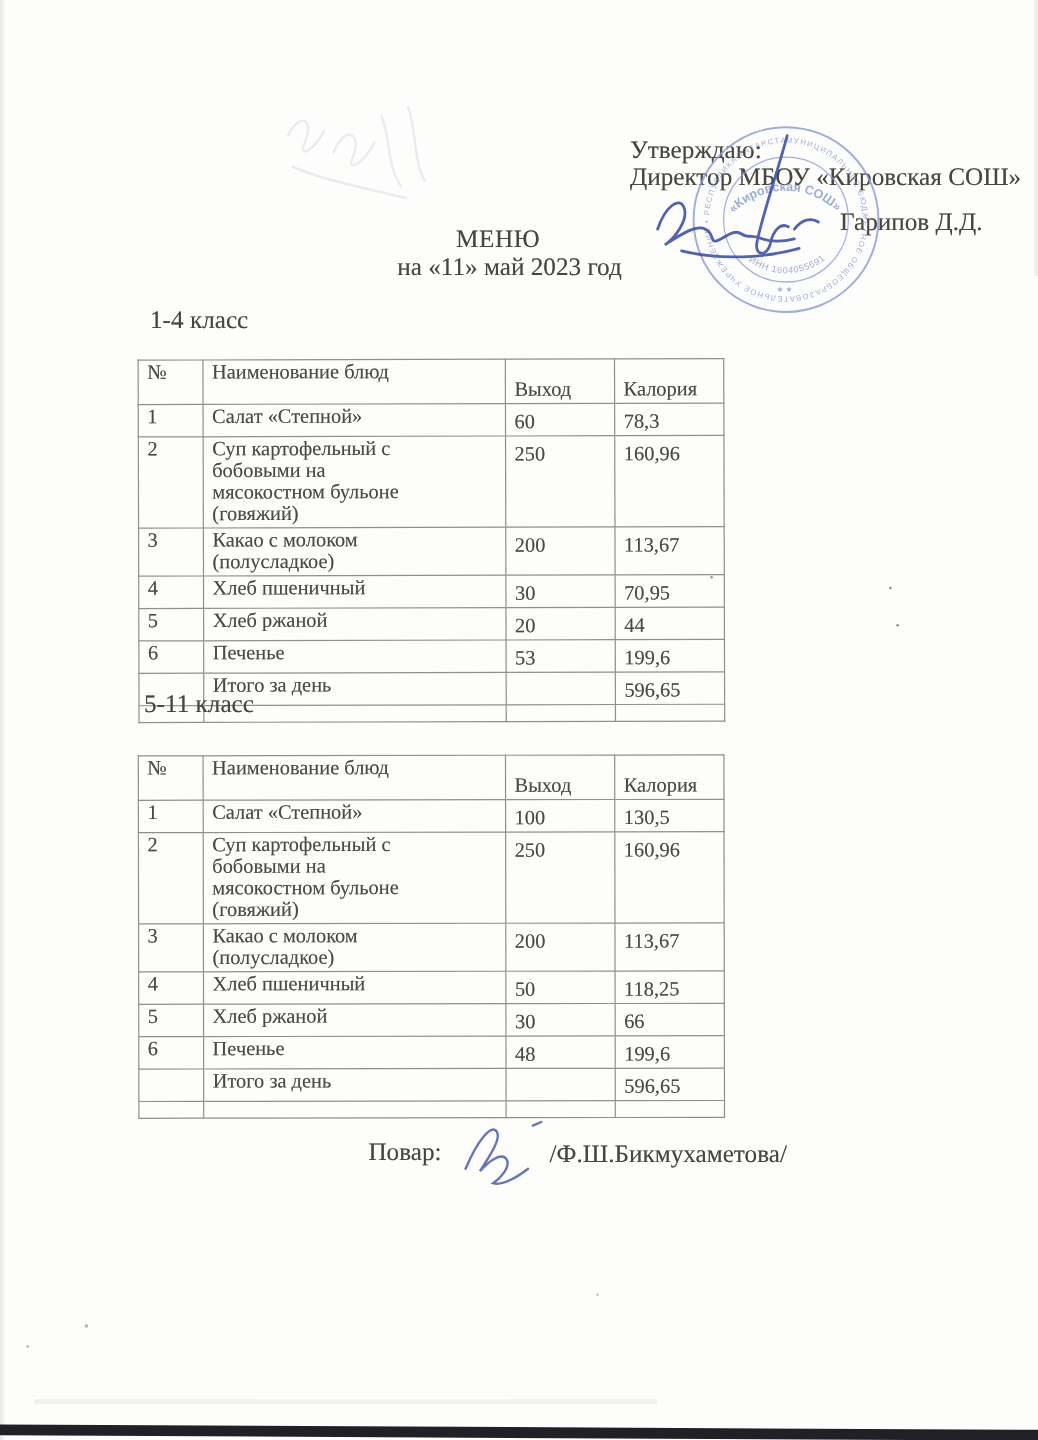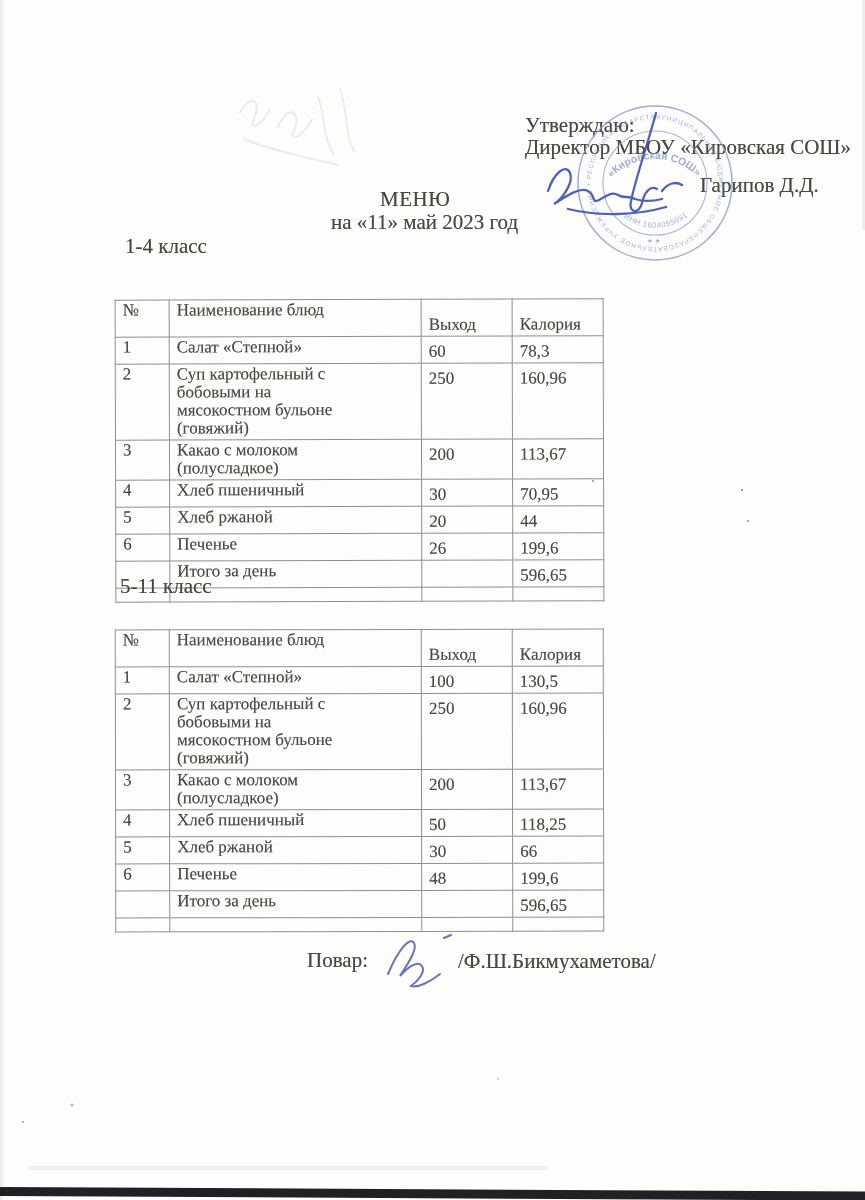--- a/index.html
+++ b/index.html
@@ -12,21 +12,21 @@
   .abs{position:absolute;}
   .txt{font-size:21px; line-height:21px; white-space:nowrap;
        text-shadow:0 0 .5px rgba(80,80,75,.55);}
   
   .approval{left:525px; top:115px;}
   .approval div{margin-bottom:1px;}
   .approver{left:700px; top:175px;}
   
   .doc-title{left:380px; top:189px; letter-spacing:.5px;text-align:center;}
   .doc-date{left:331px; top:212px;}
-  .class-heading-1{left:125px; top:236px;}
+  .class-heading-1{left:125px; top:256px;}
   .class-heading-2{left:120px; top:576px;}
   
   .tablewrap-1{left:115px; top:299px; transform:rotate(-.15deg);}
   .tablewrap-2{left:115px; top:629px; transform:rotate(-.1deg);}
   .menu-table{border-collapse:collapse; table-layout:fixed; width:432px;
     font-size:17px; line-height:18px; color:#4a4a44;
     text-shadow:0 0 .5px rgba(80,80,75,.5);}
   .menu-table th,.menu-table td{
     border:1px solid #8f8f8c; vertical-align:top; text-align:left;
     font-weight:normal; padding:1px 6px 2px 7px; overflow:hidden;}
@@ -195,21 +195,21 @@
             </td>
           </tr>
           <tr>
             <td class="c0">
               <div class="cellwrap">6</div>
             </td>
             <td class="c1">
               <div class="cellwrap">Печенье</div>
             </td>
             <td class="c2">
-              <div class="cellwrap">26</div>
+              <div class="cellwrap">53</div>
             </td>
             <td class="c3">
               <div class="cellwrap">199,6</div>
             </td>
           </tr>
           <tr>
             <td class="c0">
               <div class="cellwrap"></div>
             </td>
             <td class="c1">

